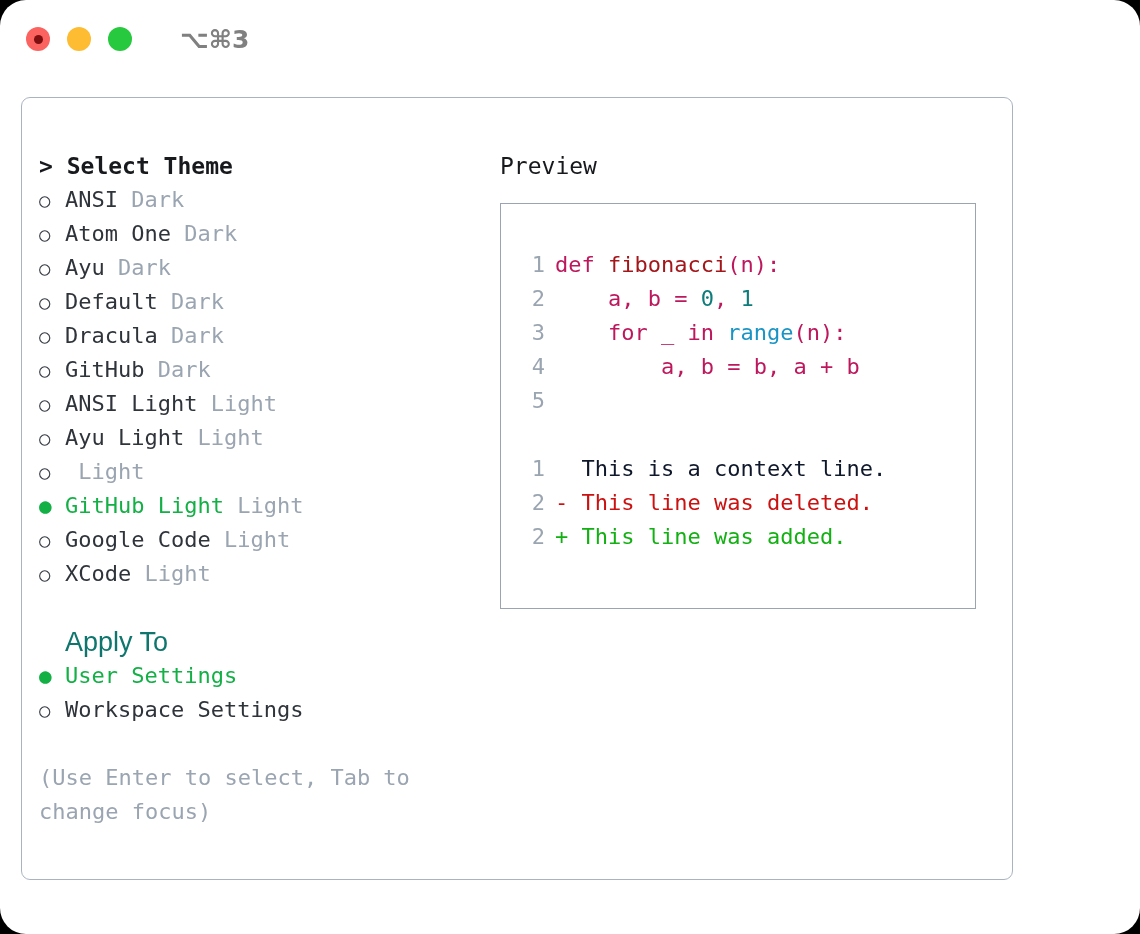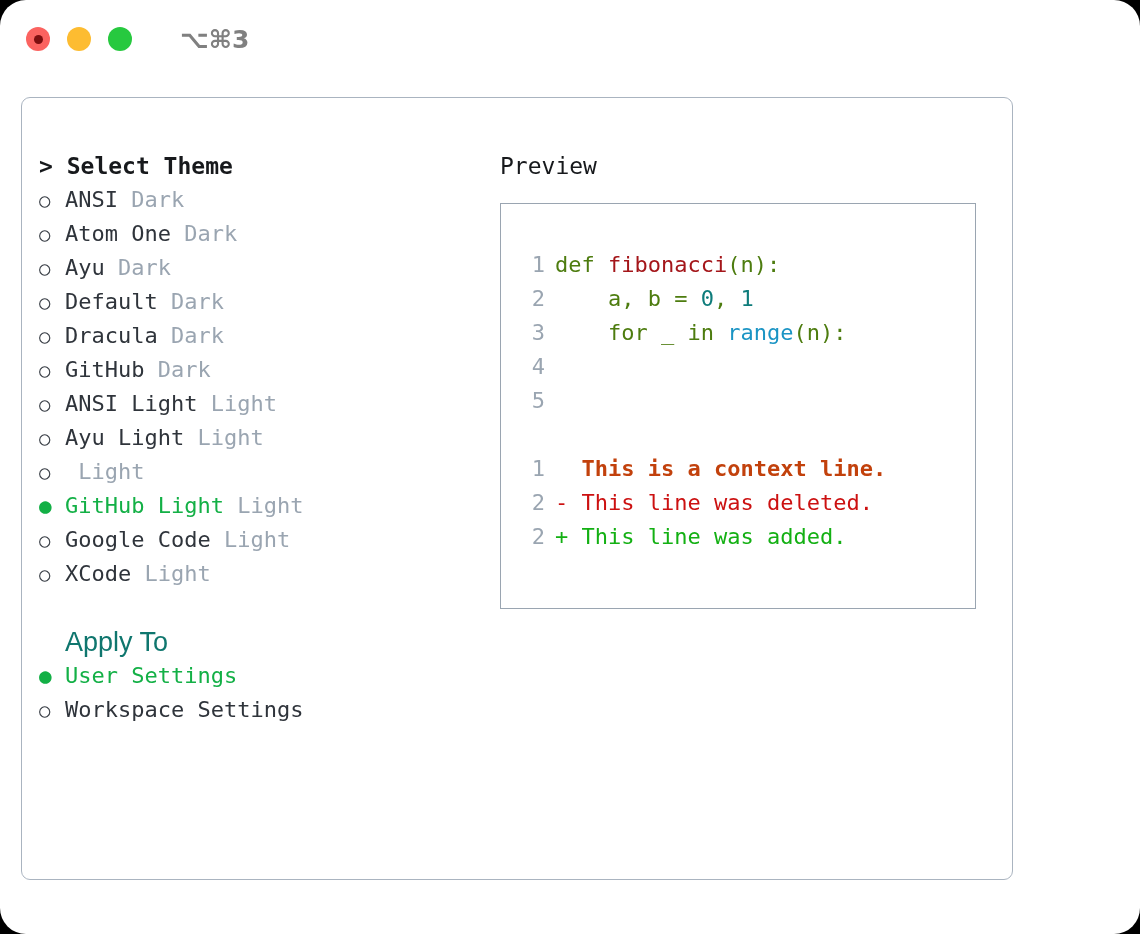--- a/index.html
+++ b/index.html
@@ -207,25 +207,25 @@
   .gutter {
     width: 26px;
     flex: 0 0 26px;
     text-align: right;
     color: #9aa5b1;
     margin-right: 10px;
   }
 
   .code-blank { height: 34px; }
 
-  .tok-plain  { color: #4d7c0f; }
+  .tok-plain  { color: #be185d; }
   .tok-func   { color: #a4161a; }
   .tok-num    { color: #0e7c7b; }
   .tok-builtin{ color: #1a94c4; }
-  .tok-ctx    { color: #c2410c; font-weight: bold; }
+  .tok-ctx    { color: #0f172a; }
   .tok-del    { color: #cc1111; }
   .tok-add    { color: #13b013; }
 </style>
 </head>
 <body>
 
 <div class="screen">
   <div class="window">
 
     <div class="titlebar">
@@ -263,31 +263,32 @@
 
           <div class="group-title">Apply To</div>
 
           <div class="list" id="apply-to-list">
               <div class="row"><span class="bullet on">●</span><span class="name sel">User Settings</span></div>
               <div class="row"><span class="bullet">○</span><span class="name">Workspace Settings</span></div>
             </div>
 
           <div class="spacer-md"></div>
 
+          <div class="hint">(Use Enter to select, Tab to change focus)</div>
         </div>
 
         <div class="col-right">
           <div class="preview-header">Preview</div>
 
           <div class="preview-box">
             <div id="code-block">
                 <div class="code-line"><span class="gutter">1</span><span class="tok-plain">def </span><span class="tok-func">fibonacci</span><span class="tok-plain">(n):</span></div>
                 <div class="code-line"><span class="gutter">2</span><span class="tok-plain">    a, b = </span><span class="tok-num">0</span><span class="tok-plain">, </span><span class="tok-num">1</span></div>
                 <div class="code-line"><span class="gutter">3</span><span class="tok-plain">    for _ in </span><span class="tok-builtin">range</span><span class="tok-plain">(n):</span></div>
-                <div class="code-line"><span class="gutter">4</span></div>
+                <div class="code-line"><span class="gutter">4</span><span class="tok-plain">        a, b = b, a + b</span></div>
                 <div class="code-line"><span class="gutter">5</span></div>
               </div>
             <div class="code-blank"></div>
             <div id="diff-block">
                 <div class="code-line"><span class="gutter">1</span><span class="tok-ctx">  </span><span class="tok-ctx">This is a context line.</span></div>
                 <div class="code-line"><span class="gutter">2</span><span class="tok-del">- </span><span class="tok-del">This line was deleted.</span></div>
                 <div class="code-line"><span class="gutter">2</span><span class="tok-add">+ </span><span class="tok-add">This line was added.</span></div>
               </div>
           </div>
         </div>

